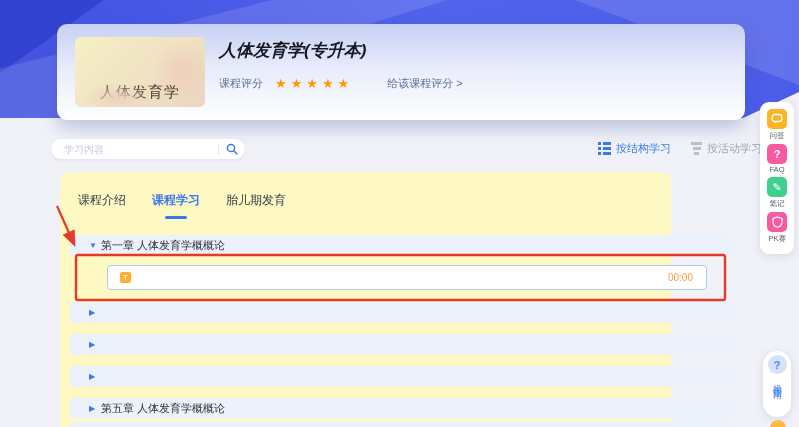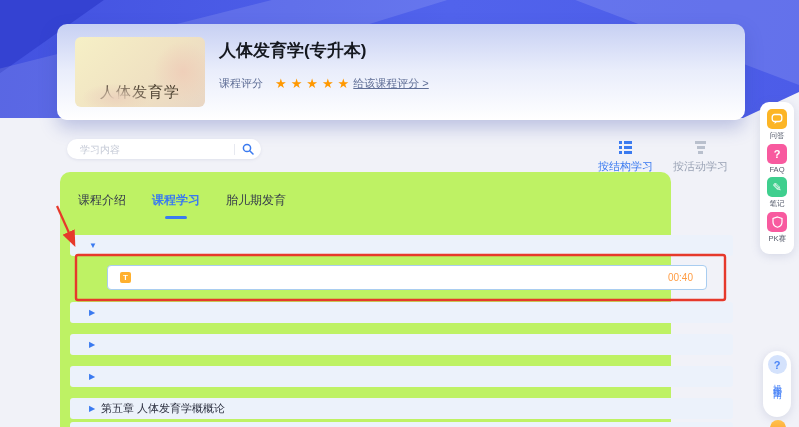--- a/index.html
+++ b/index.html
@@ -23,49 +23,49 @@
     border-radius:10px; background:linear-gradient(180deg,#c7d0f3 0%,#e9edfb 48%,#ffffff 100%);
     box-shadow:0 8px 18px rgba(50,70,170,.28); }
   .thumb { position:absolute; left:18px; top:13px; width:130px; height:70px; border-radius:6px;
     background:linear-gradient(135deg,#f6f0c6 0%,#f0e2c2 55%,#e9d6c4 100%);
     display:flex; align-items:center; justify-content:center; overflow:hidden; }
   .thumb::before { content:""; position:absolute; right:-8px; top:4px; width:60px; height:62px;
     background:radial-gradient(ellipse at center,#efcfb9 0%,rgba(239,207,185,0) 70%); }
   .thumb::after { content:""; position:absolute; left:6px; bottom:-6px; width:70px; height:30px;
     background:radial-gradient(ellipse at center,#ecd3bd 0%,rgba(236,211,189,0) 70%); }
   .thumb span { position:relative; font-size:15px; font-weight:normal; color:#4f4434; letter-spacing:1px;margin-top:40px; }
-  .course-title { position:absolute; left:162px; top:15px; font-size:17px; font-weight:bold; color:#15181f; }
+  .course-title { position:absolute; left:162px; top:15px; font-size:17px; font-weight:bold; color:#15181f;font-style:italic; }
   .rating-row { position:absolute; left:162px; top:52px; display:flex; align-items:center;text-align:center; }
   .rating-label { font-size:11px; color:#5f6e96; }
   .stars { font-size:13px; color:#ff9800; letter-spacing:4px; margin-left:12px; }
-  .rate-link { font-size:11px; color:#5f6e96; cursor:pointer;text-decoration:underline; }
-
-  
-  .search-pill { position:absolute; left:67px; top:139px; width:194px; height:20px; background:#fff;
+  .rate-link { font-size:11px; color:#5f6e96; margin-left:34px; cursor:pointer; }
+
+  
+  .search-pill { position:absolute; left:51px; top:139px; width:194px; height:20px; background:#fff;
     border-radius:10px; display:flex; align-items:center; box-shadow:0 1px 3px rgba(120,130,170,.15); }
   .search-pill input { flex:1; border:none; outline:none; background:transparent; font-size:10px;
     color:#666; padding:0 8px 0 13px; font-family:inherit; }
   .search-pill input::placeholder { color:#c5cad6; }
   .search-div { width:1px; height:11px; background:#e7e9f0; }
   .search-btn { width:26px; height:20px; display:flex; align-items:center; justify-content:center; cursor:pointer; }
   .toggles { position:absolute; left:598px; top:141px; display:flex; align-items:center; gap:20px; }
-  .toggle { display:flex; align-items:center; gap:5px; font-size:11px; cursor:pointer;flex-direction:column; }
+  .toggle { display:flex; align-items:center; gap:5px; font-size:11px; cursor:pointer; }
   .toggle.active { color:#3a7af0; }
   .toggle.inactive { color:#9aa3b5;text-align:right; }
   .ic-struct { display:inline-flex; flex-direction:column; gap:2px; }
   .ic-struct i { display:flex; gap:2px; }
   .ic-struct b { width:3px; height:3px; background:#3a7af0; }
   .ic-struct s { width:8px; height:3px; background:#3a7af0; }
   .ic-act { display:inline-flex; flex-direction:column; gap:2px; align-items:center; }
   .ic-act s { height:3px; background:#b9c0cd; }
   .ic-act s:nth-child(1){width:11px;} .ic-act s:nth-child(2){width:8px;} .ic-act s:nth-child(3){width:5px;}
 
   
   .content-card { position:absolute; left:60px; top:172px; width:611px; height:255px;
-    background:#bef264; border-radius:10px 10px 0 0; }
+    background:#fef9c3; border-radius:10px 10px 0 0; }
   .tabs { position:absolute; left:18px; top:20px; display:flex; gap:26px; }
   .tab { font-size:12px; color:#33384a; position:relative; cursor:pointer; padding-bottom:10px; }
   .tab.active { color:#3a7af0; font-weight:bold; }
   .tab.active .tab-underline { position:absolute; left:50%; transform:translateX(-50%); bottom:0;
     width:22px; height:3px; border-radius:2px; background:#3a7af0; }
 
   .chap-row { position:absolute; left:10px; width:663px; height:21px; background:#ecf2fb;
     border-radius:3px; display:flex; align-items:center; padding-left:19px; cursor:pointer; }
   .chap-caret { font-size:8px; color:#3a7af0; width:12px; }
   .chap-label { font-size:11px; color:#2c3040; }
@@ -168,24 +168,25 @@
         <span>课程学习</span>
         <i class="tab-underline"></i>
       </div>
       <div class="tab">
         <span>胎儿期发育</span>
       </div>
     </div>
 
     <div class="chap-row" style="top:63px;">
       <span class="chap-caret">▼</span>
+      <span class="chap-label">第一章 人体发育学概概论</span>
     </div>
     <div class="video-box">
       <span class="video-ic">T</span>
-      <span class="video-dur">00:40</span>
+      <span class="video-dur">00:00</span>
     </div>
 
     <div class="chap-row" style="top:130px;">
       <span class="chap-caret">▶</span>
     </div>
     <div class="chap-row" style="top:162px;">
       <span class="chap-caret">▶</span>
     </div>
     <div class="chap-row" style="top:194px;">
       <span class="chap-caret">▶</span>

